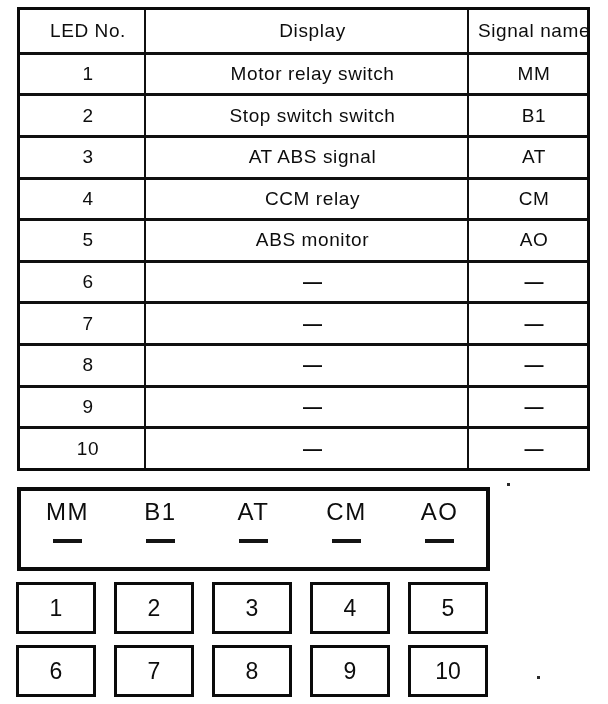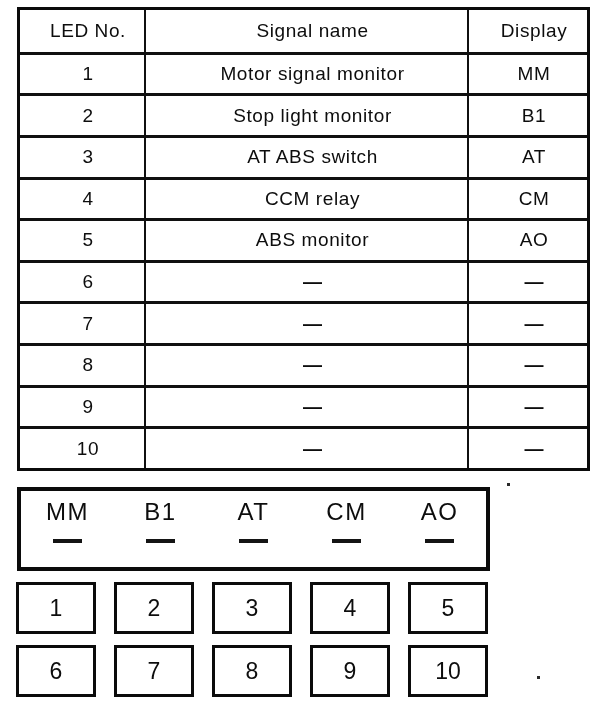--- a/index.html
+++ b/index.html
@@ -120,39 +120,39 @@
   .speck-a { left: 507px; top: 483px; }
   .speck-b { left: 537px; top: 676px; }
 </style>
 </head>
 <body>
 
 <div class="led-table">
 
   <div class="t-row header">
     <div class="cell">LED No.</div>
+    <div class="cell">Display</div>
     <div class="cell">Signal name</div>
-    <div class="cell">Display</div>
   </div>
 
   <div class="t-row">
     <div class="cell">1</div>
-    <div class="cell">Motor signal monitor</div>
+    <div class="cell">Motor relay switch</div>
     <div class="cell">MM</div>
   </div>
 
   <div class="t-row">
     <div class="cell">2</div>
-    <div class="cell">Stop light monitor</div>
+    <div class="cell">Stop switch switch</div>
     <div class="cell">B1</div>
   </div>
 
   <div class="t-row">
     <div class="cell">3</div>
-    <div class="cell">AT ABS switch</div>
+    <div class="cell">AT ABS signal</div>
     <div class="cell">AT</div>
   </div>
 
   <div class="t-row">
     <div class="cell">4</div>
     <div class="cell">CCM relay</div>
     <div class="cell">CM</div>
   </div>
 
   <div class="t-row">

